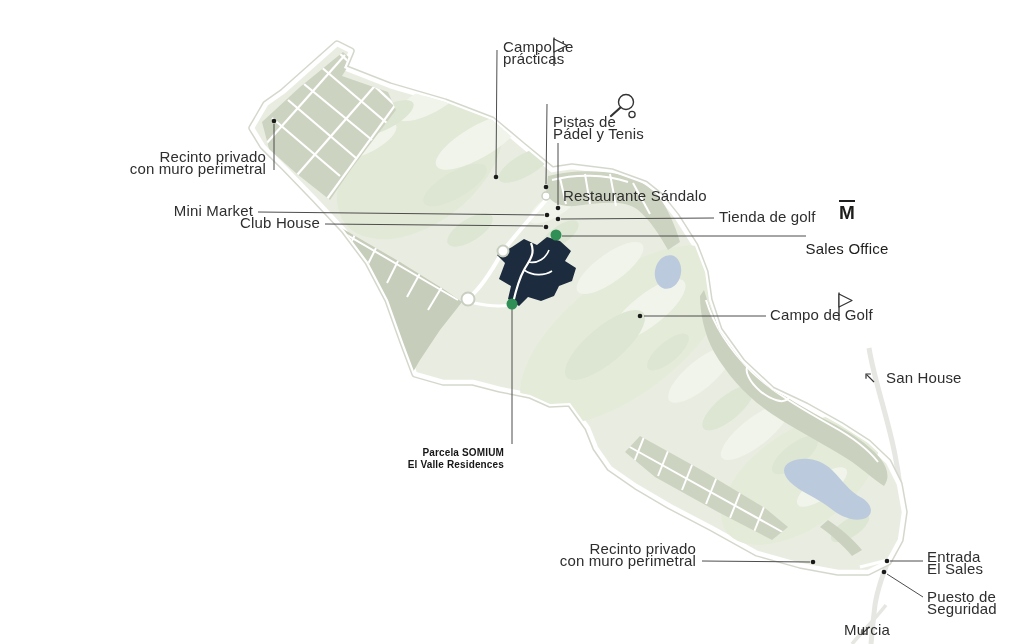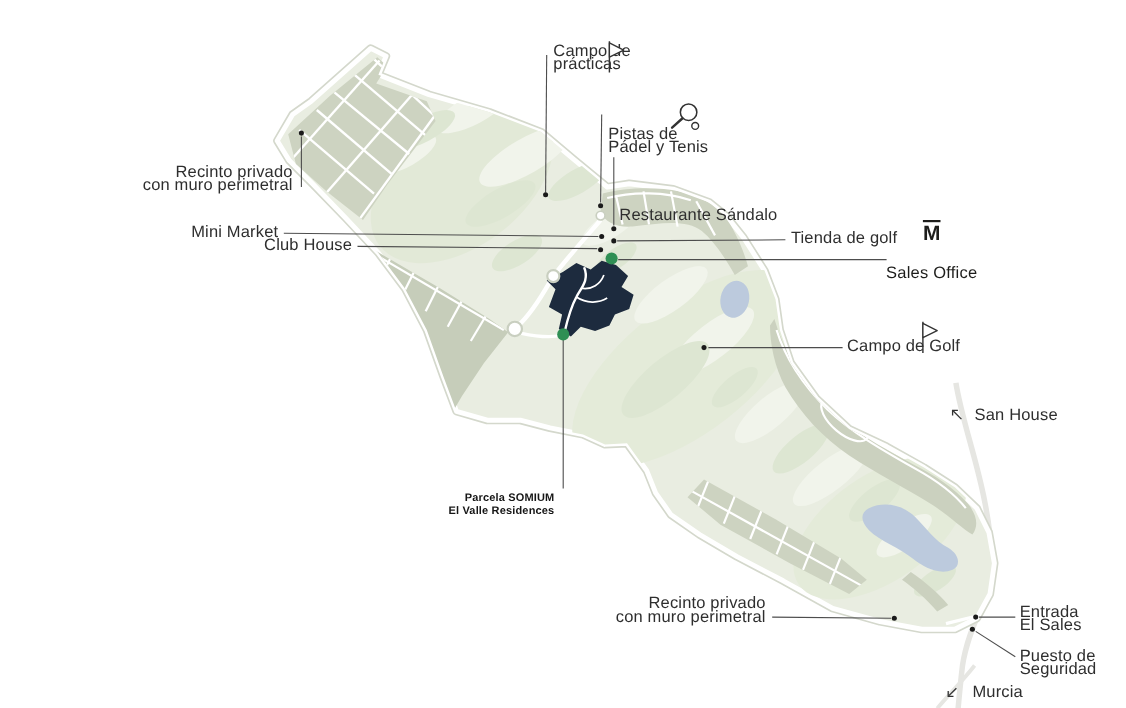--- a/index.html
+++ b/index.html
@@ -261,21 +261,21 @@
         <div>con muro perimetral</div>
       </div>
       <div class="label" style="top: 551px; left: 927px;">
         <div>Entrada</div>
         <div>El Sales</div>
       </div>
       <div class="label" style="top: 591px; left: 927px;">
         <div>Puesto de</div>
         <div>Seguridad</div>
       </div>
-      <div class="label" style="top: 624px; left: 884px;">
+      <div class="label" style="top: 624px; left: 844px;">
         <div>Murcia</div>
       </div>
       <span class="map-icon" style="left: 860px; top: 622px;"><svg width="12" height="12" viewBox="0 0 12 12">
           <line x1="9.4" y1="2.6" x2="2.6" y2="9.4" stroke="#333" stroke-width="1.2"></line>
           <path d="M2,5.2 L2,10 L6.8,10" fill="none" stroke="#333" stroke-width="1.2"></path>
         </svg></span>
     </div>
 
   <h1 class="title">
   </h1>

